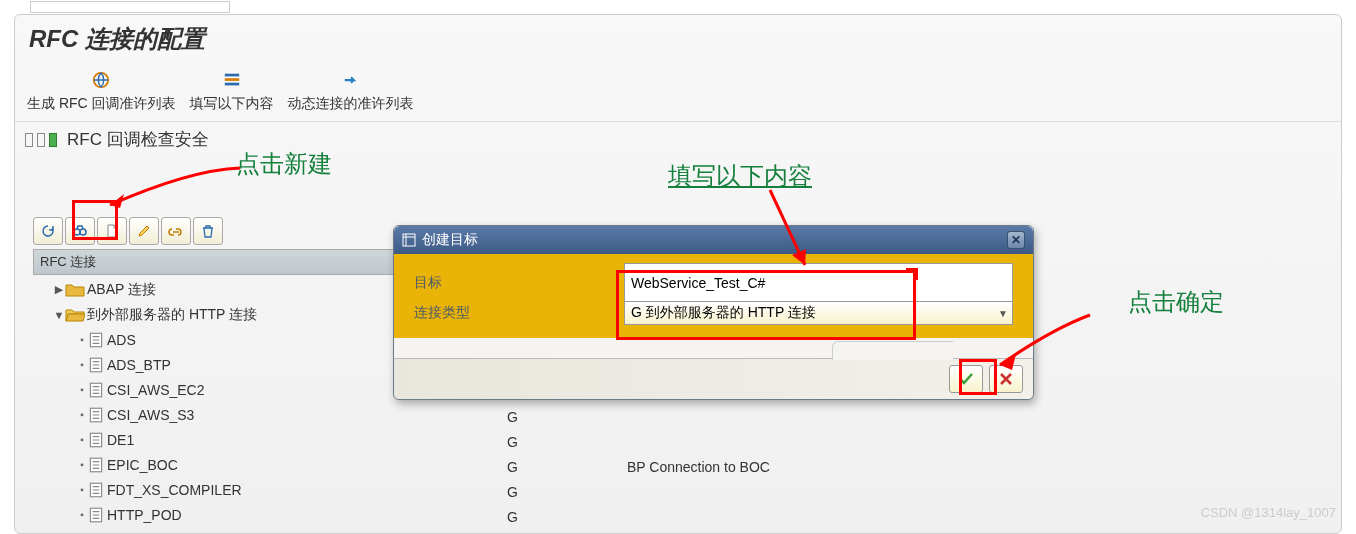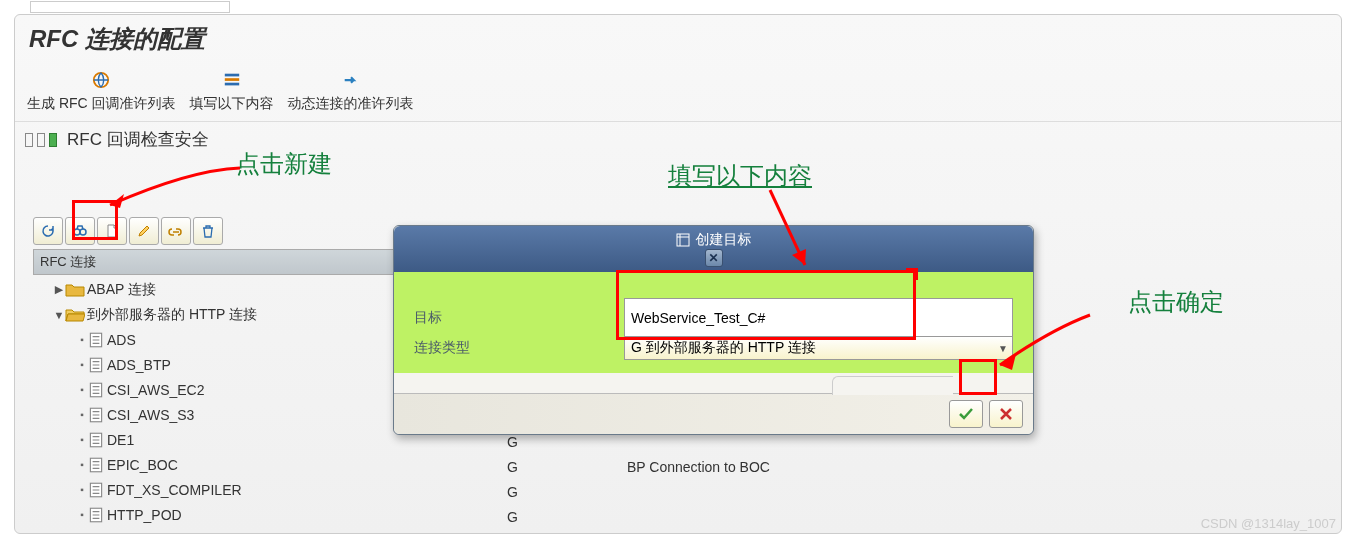--- a/index.html
+++ b/index.html
@@ -51,36 +51,36 @@
     .tree-label { padding-left: 2px; }
     .indent-1 { padding-left: 20px; }
     .indent-2 { padding-left: 44px; }
     
     .grid-col { position: absolute; top: 404px; left: 507px; font-size: 14px; color: #333; }
     .grid-row { height: 25px; display: flex; align-items: center; }
     .grid-g { width: 120px; }
     .grid-desc { }
     
     .dialog { position: absolute; top: 225px; left: 393px; width: 641px; background: #f5f4f0; border: 1px solid #6a7a8a; border-radius: 6px; box-shadow: 2px 4px 8px rgba(0,0,0,0.3); z-index: 50; }
-    .dlg-title { background: linear-gradient(to bottom, #5a7aa8 0%, #3d5a85 100%); color: #fff; padding: 5px 8px; border-radius: 6px 6px 0 0; display: flex; align-items: center; justify-content: space-between; font-size: 14px; flex-direction: column; }
+    .dlg-title { background: linear-gradient(to bottom, #5a7aa8 0%, #3d5a85 100%); color: #fff; padding: 5px 8px; border-radius: 6px 6px 0 0; display: flex; align-items: center; justify-content: space-between; font-size: 14px; }
     .dlg-title-left { display: flex; align-items: center; gap: 6px; }
     .dlg-close { width: 18px; height: 18px; background: linear-gradient(to bottom, #a3b7cf 0%, #6b88aa 100%); border: 1px solid #3a5070; border-radius: 3px; display: flex; align-items: center; justify-content: center; cursor: pointer; color: #1a3050; font-weight: bold; font-size: 12px; }
     
-    .dlg-body { padding: 31px 20px 10px; background: #bef264; }
+    .dlg-body { padding: 14px 20px 10px; background: #eab308; }
     .form-row { display: flex; align-items: center; height: 30px; }
     .form-label { width: 210px; color: #4a5a6a; font-size: 14px; }
     .form-input { flex: 1; height: 40px; border: 1px solid #999; background: #fff; padding: 2px 6px; font-size: 14px; }
     .form-select { background: linear-gradient(to bottom, #fff 0%, #f8f3cc 100%); border: 1px solid #999; height: 24px; display: flex; align-items: center; padding: 0 6px; position: relative; flex: 1; }
     .form-select-arrow { position: absolute; right: 4px; font-size: 10px; color: #555; }
     
     .dlg-footer { background: linear-gradient(to right, #e8e6dd 0%, #f2f0e8 100%); border-top: 1px solid #bbb; padding: 6px 10px; display: flex; justify-content: flex-end; gap: 6px; border-radius: 0 0 6px 6px; margin-top: 20px; position: relative; }
     .dlg-footer::before { content: ""; position: absolute; top: -18px; right: 80px; width: 120px; height: 18px; background: #f5f4f0; border-radius: 6px 0 0 0; border-left: 1px solid #ccc; border-top: 1px solid #ccc; }
     .dlg-btn { width: 34px; height: 28px; background: linear-gradient(to bottom, #fff 0%, #f8f3cc 100%); border: 1px solid #999; border-radius: 3px; display: flex; align-items: center; justify-content: center; cursor: pointer; }
     
-    .watermark { position: absolute; bottom: 3px; right: 20px; color: #ccc; font-size: 13px; z-index: 200; }
+    .watermark { position: absolute; bottom: 14px; right: 20px; color: #ccc; font-size: 13px; z-index: 200; }
     
     .topbar-fragment { position: absolute; top: 0; left: 30px; display: flex; align-items: center; gap: 4px; height: 14px; }
     .top-input { width: 200px; height: 12px; border: 1px solid #ccc; background: #fff; }
   </style>
 </head>
 <body>
 
 <div class="topbar-fragment">
   <div class="top-input"></div>
 </div>

